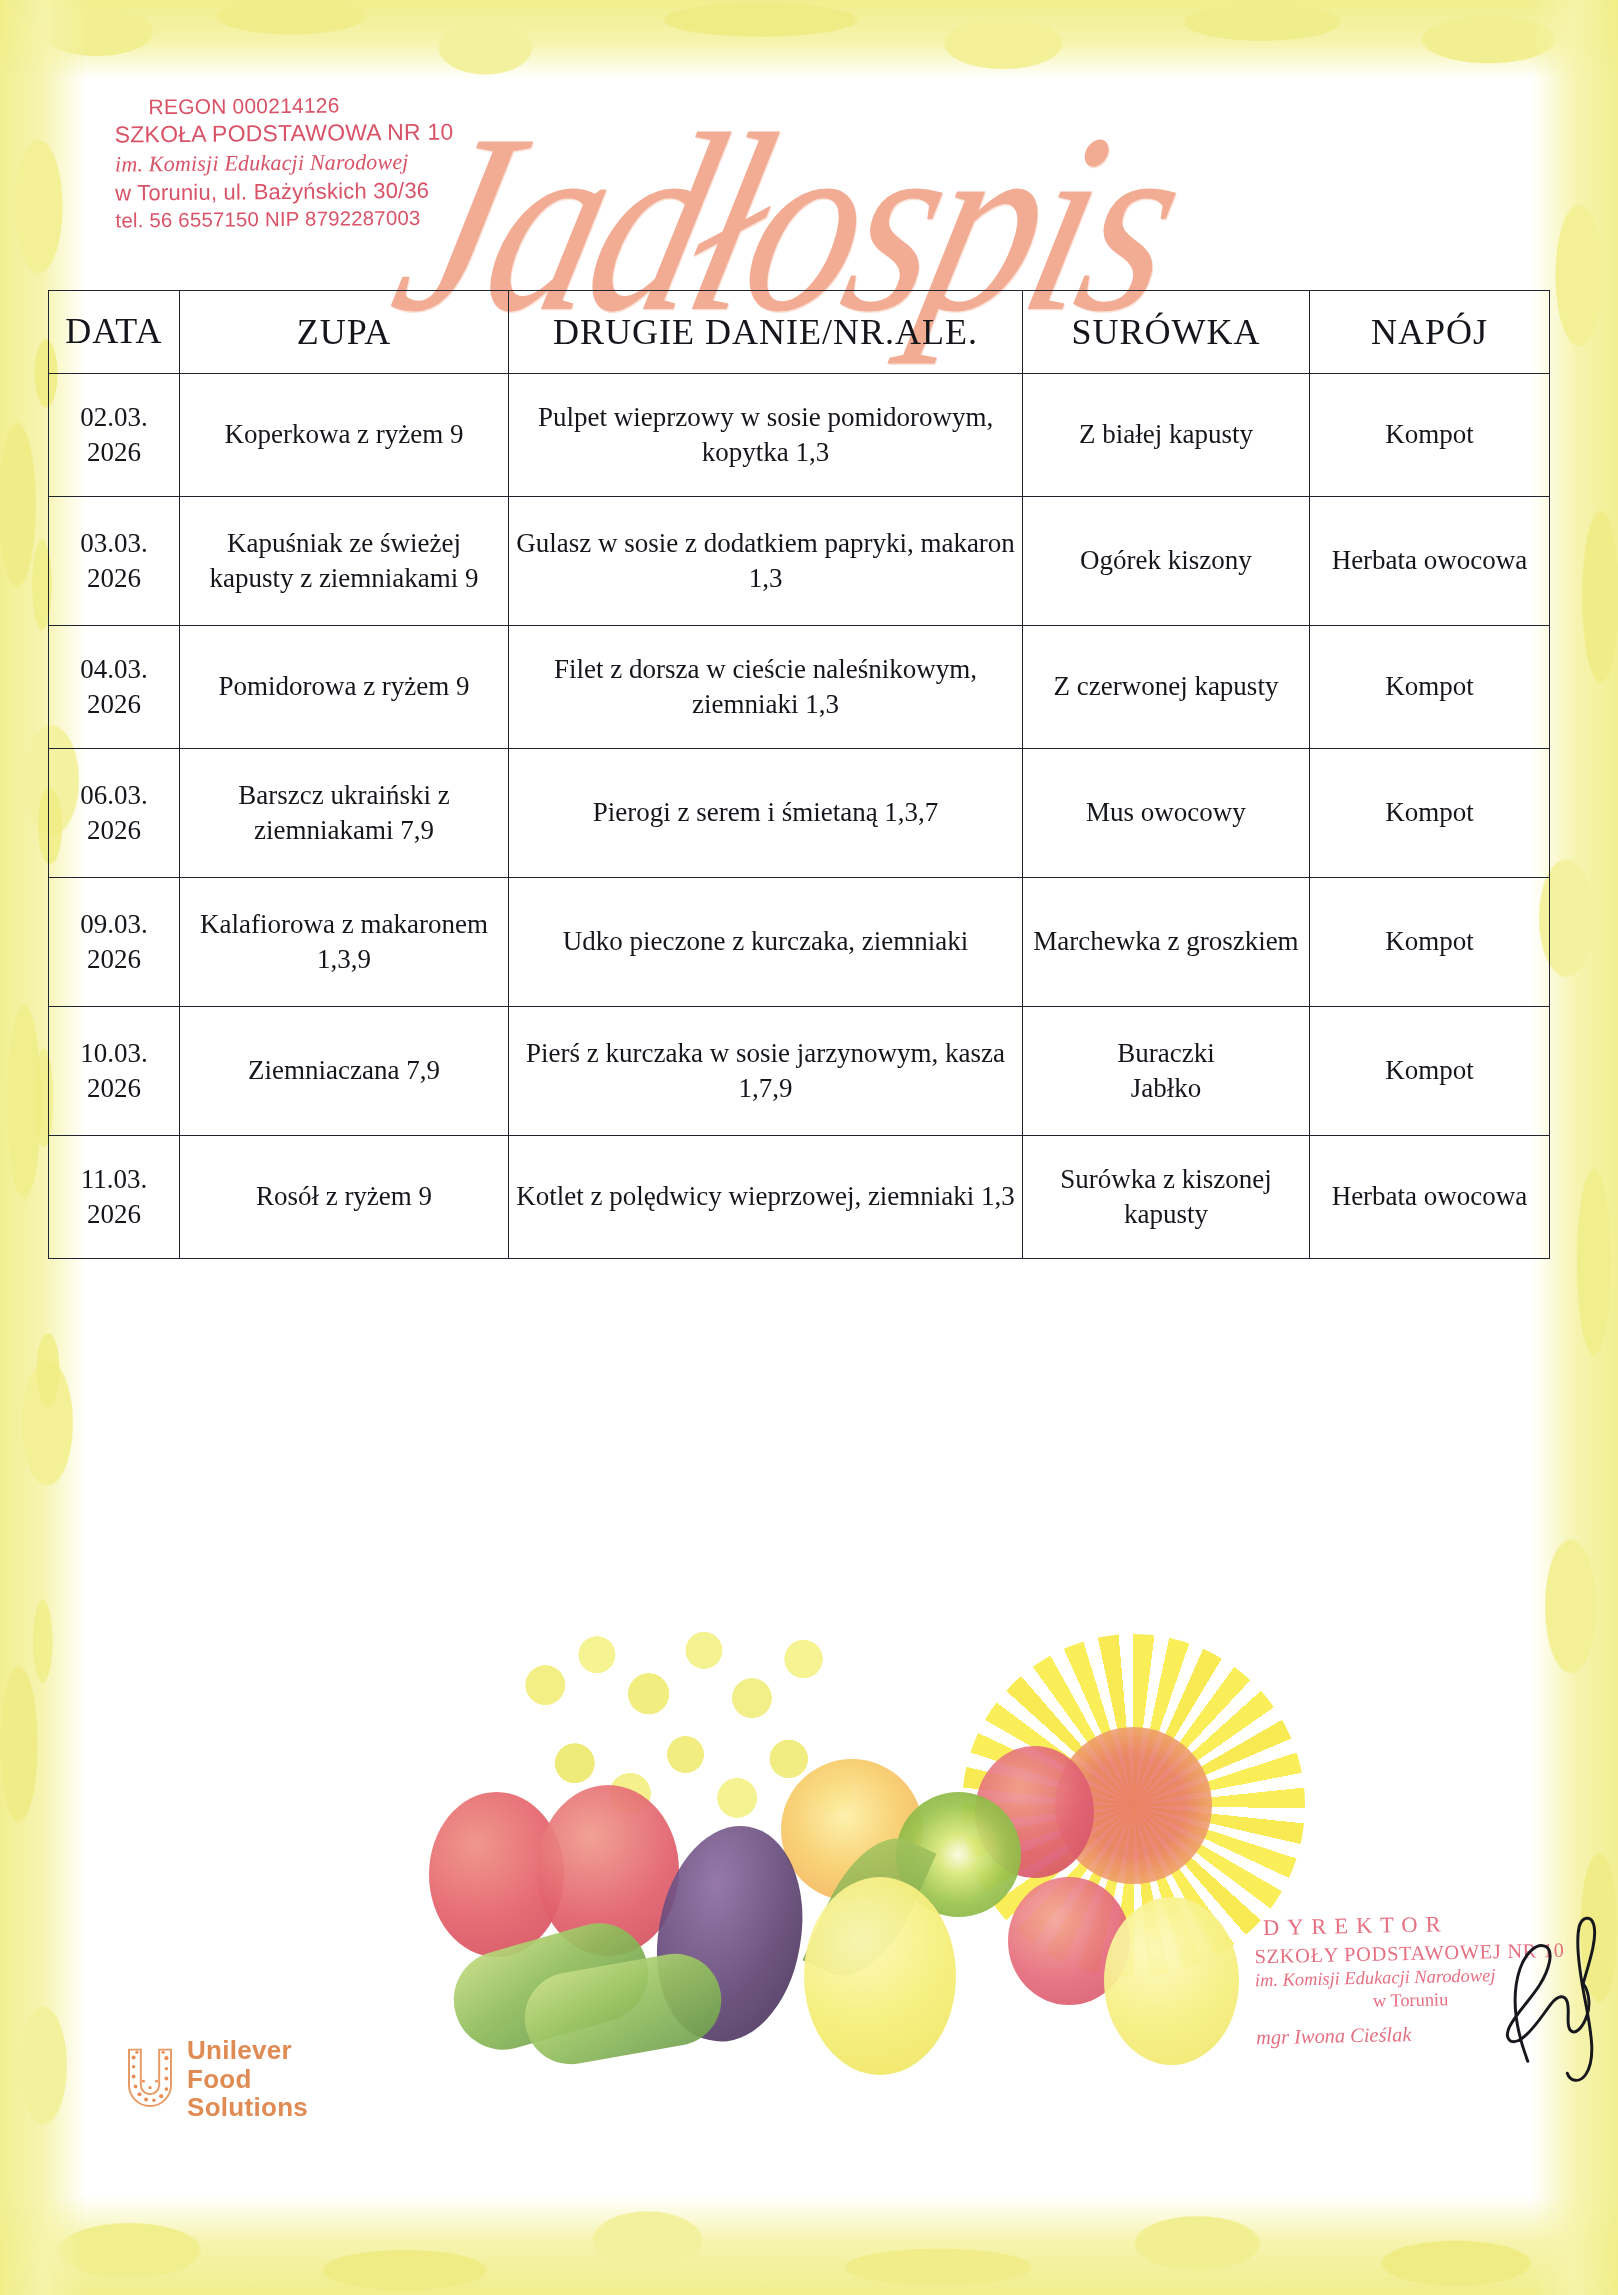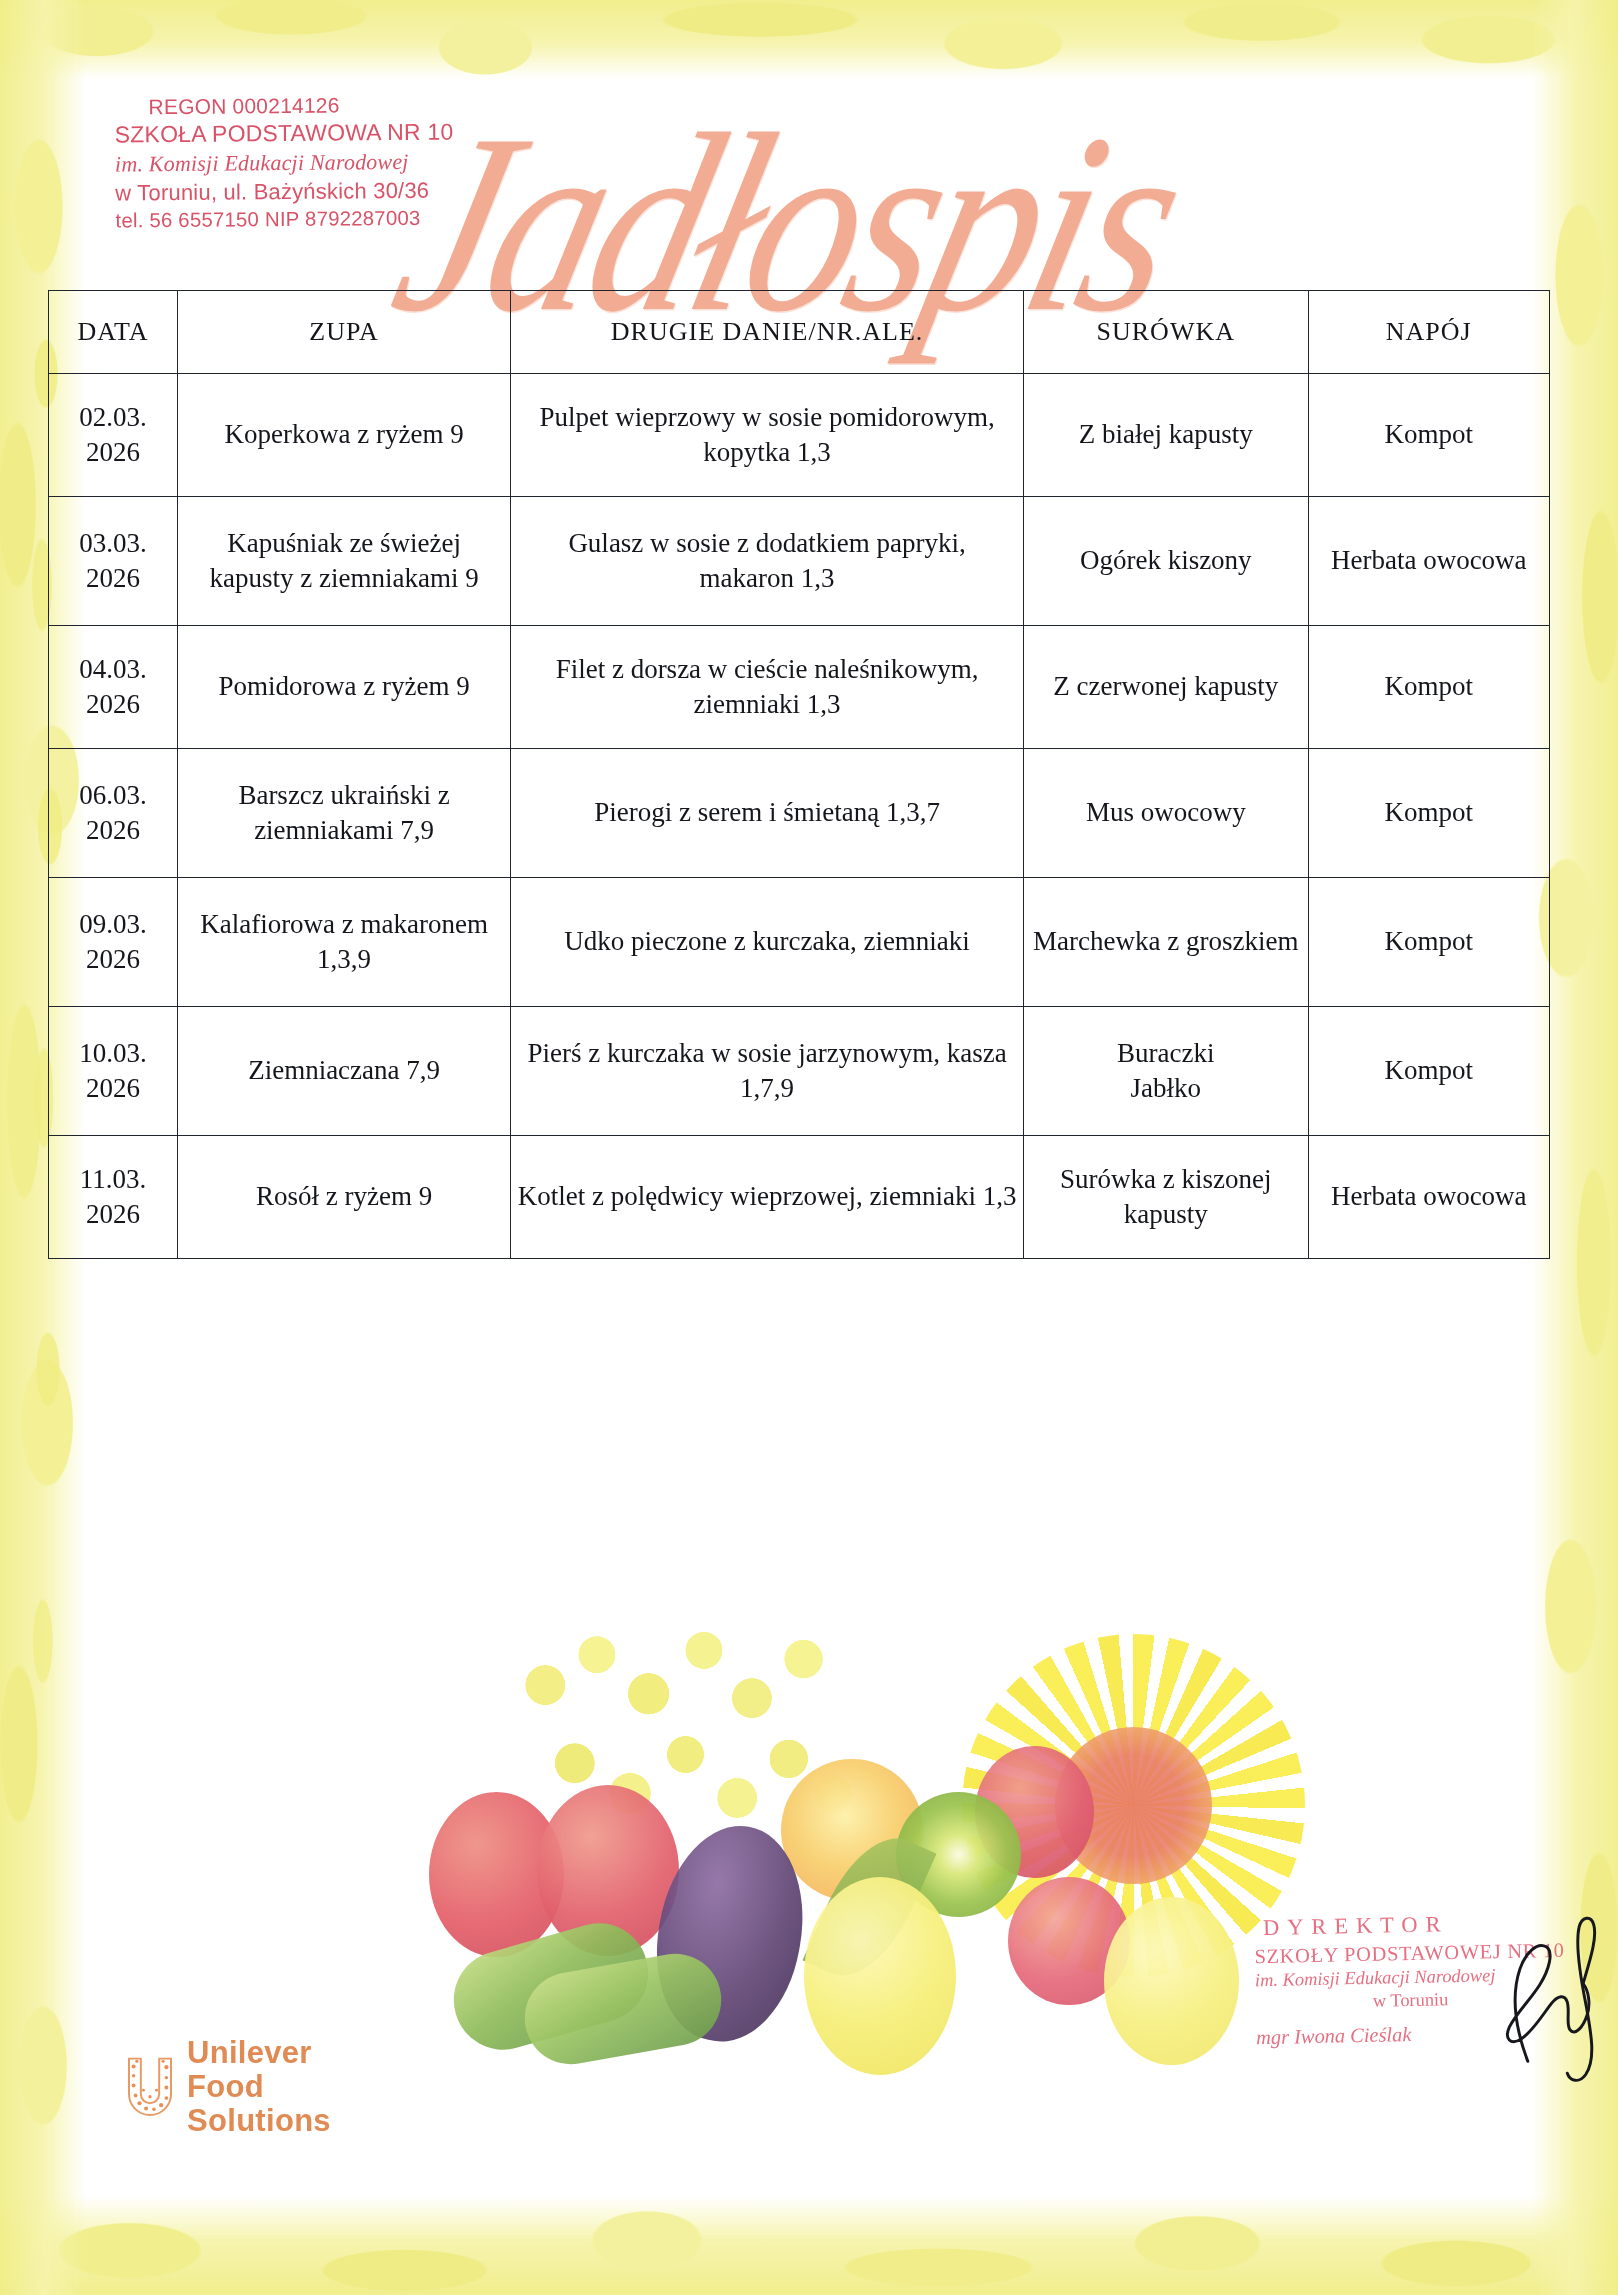--- a/index.html
+++ b/index.html
@@ -177,29 +177,29 @@
   .dir-stamp .d3{font-size:18.4px;font-style:italic;}
   .dir-stamp .d4{font-size:18.4px;text-align:center;}
   .dir-stamp .d5{font-size:20.4px;font-style:italic;margin-top:8px;}
   .signature{position:absolute;left:1417px;top:1898px;z-index:8;
      width:211px;height:191px;}
 
   
   .ufs-logo{position:absolute;left:125px;top:2036px;z-index:6;display:flex;align-items:center;gap:12px;}
   .ufs-mark{width:50px;height:63px;position:relative;}
   .ufs-text{color:#e08a54;font-family:"Liberation Sans","DejaVu Sans",sans-serif;
-     font-weight:bold;font-size:31px;line-height:1.10;letter-spacing:0.3px;}
+     font-weight:bold;font-size:26px;line-height:1.10;letter-spacing:0.3px;}
 
   
   .menu-table{position:absolute;left:48px;top:290px;width:1502px;z-index:5;
      border-collapse:collapse;background:transparent;}
   .menu-table td,.menu-table th{
      border:1.3px solid #20242e;text-align:center;vertical-align:middle;
      font-weight:normal;color:#14161c;padding:4px 6.6px;background:transparent;}
-  .menu-table th{font-size:26px;letter-spacing:1px;height:74px;}
+  .menu-table th{font-size:36px;letter-spacing:1px;height:74px;}
   .menu-table td{font-size:27px;line-height:1.30;}
   .c-data{width:119px;font-size:24px;line-height:1.32;}
   .c-zupa{width:335px;}
   .c-drugie{width:527px;}
   .c-surowka{width:283px;}
   .c-napoj{width:239px;}
   .menu-table tbody tr{height:123px;font-family:Liberation Serif, serif;}
   .menu-table tbody tr:nth-child(2),
   .menu-table tbody tr:nth-child(4),
   .menu-table tbody tr:nth-child(5),

